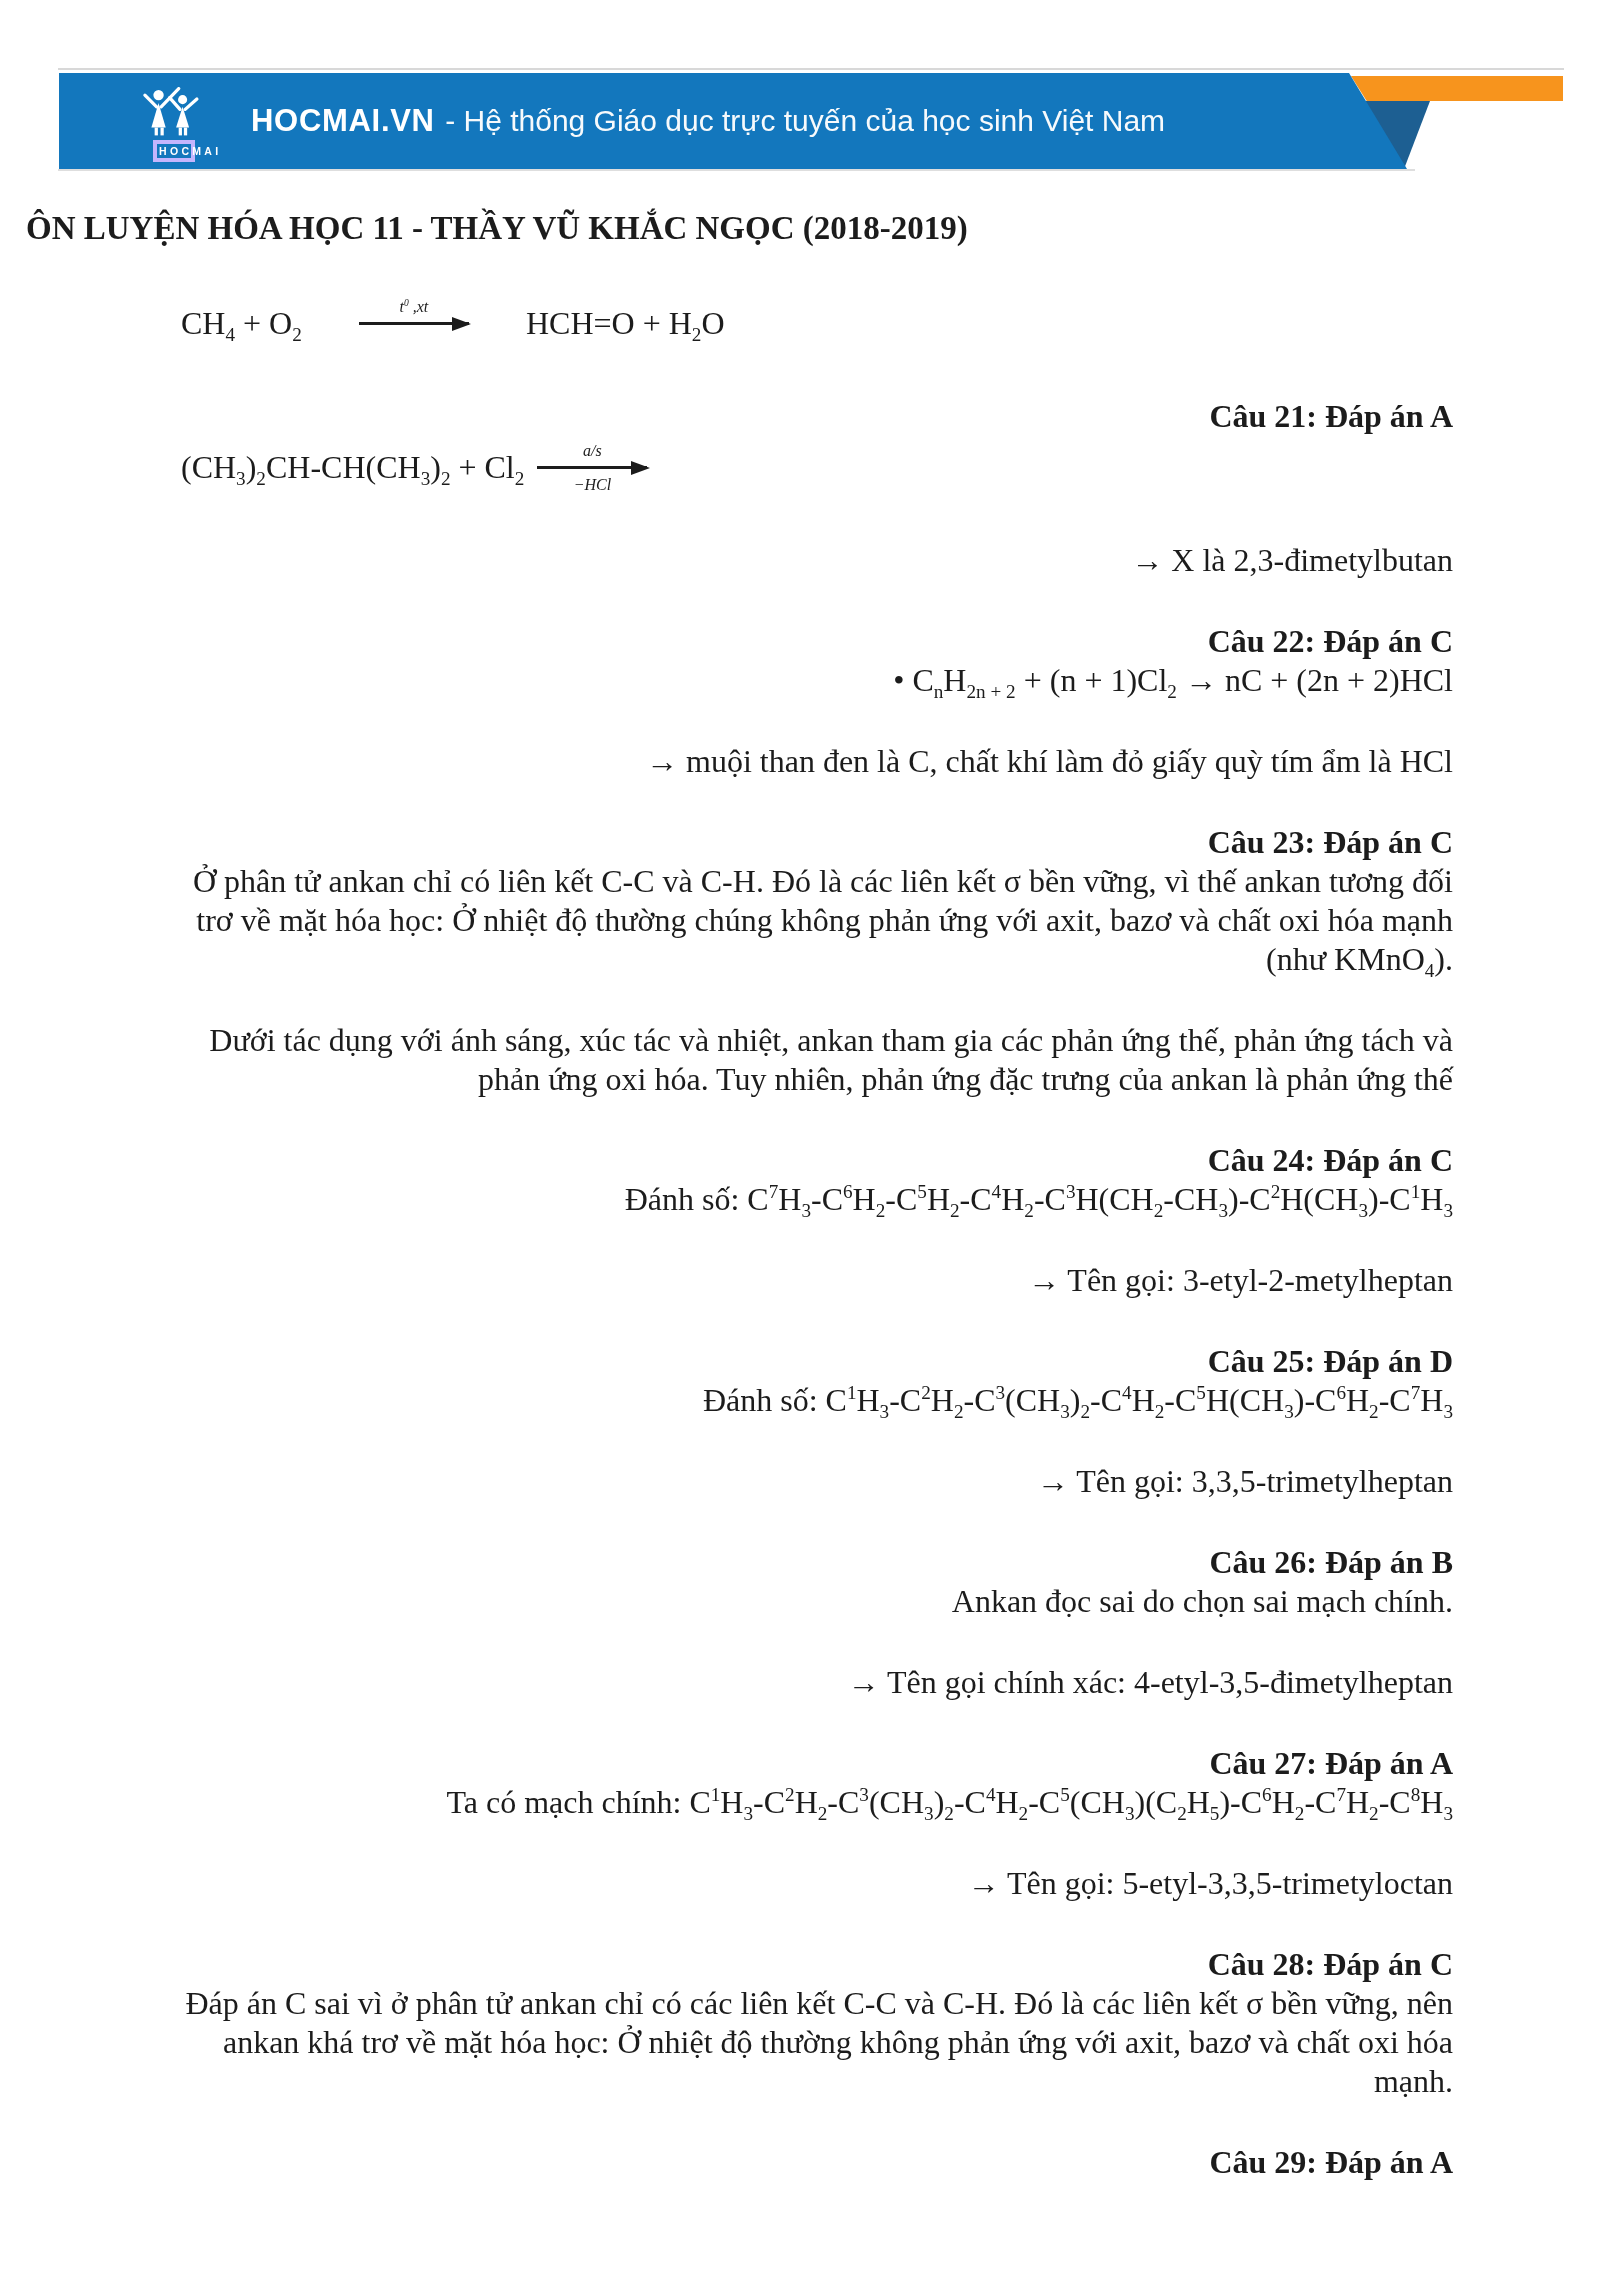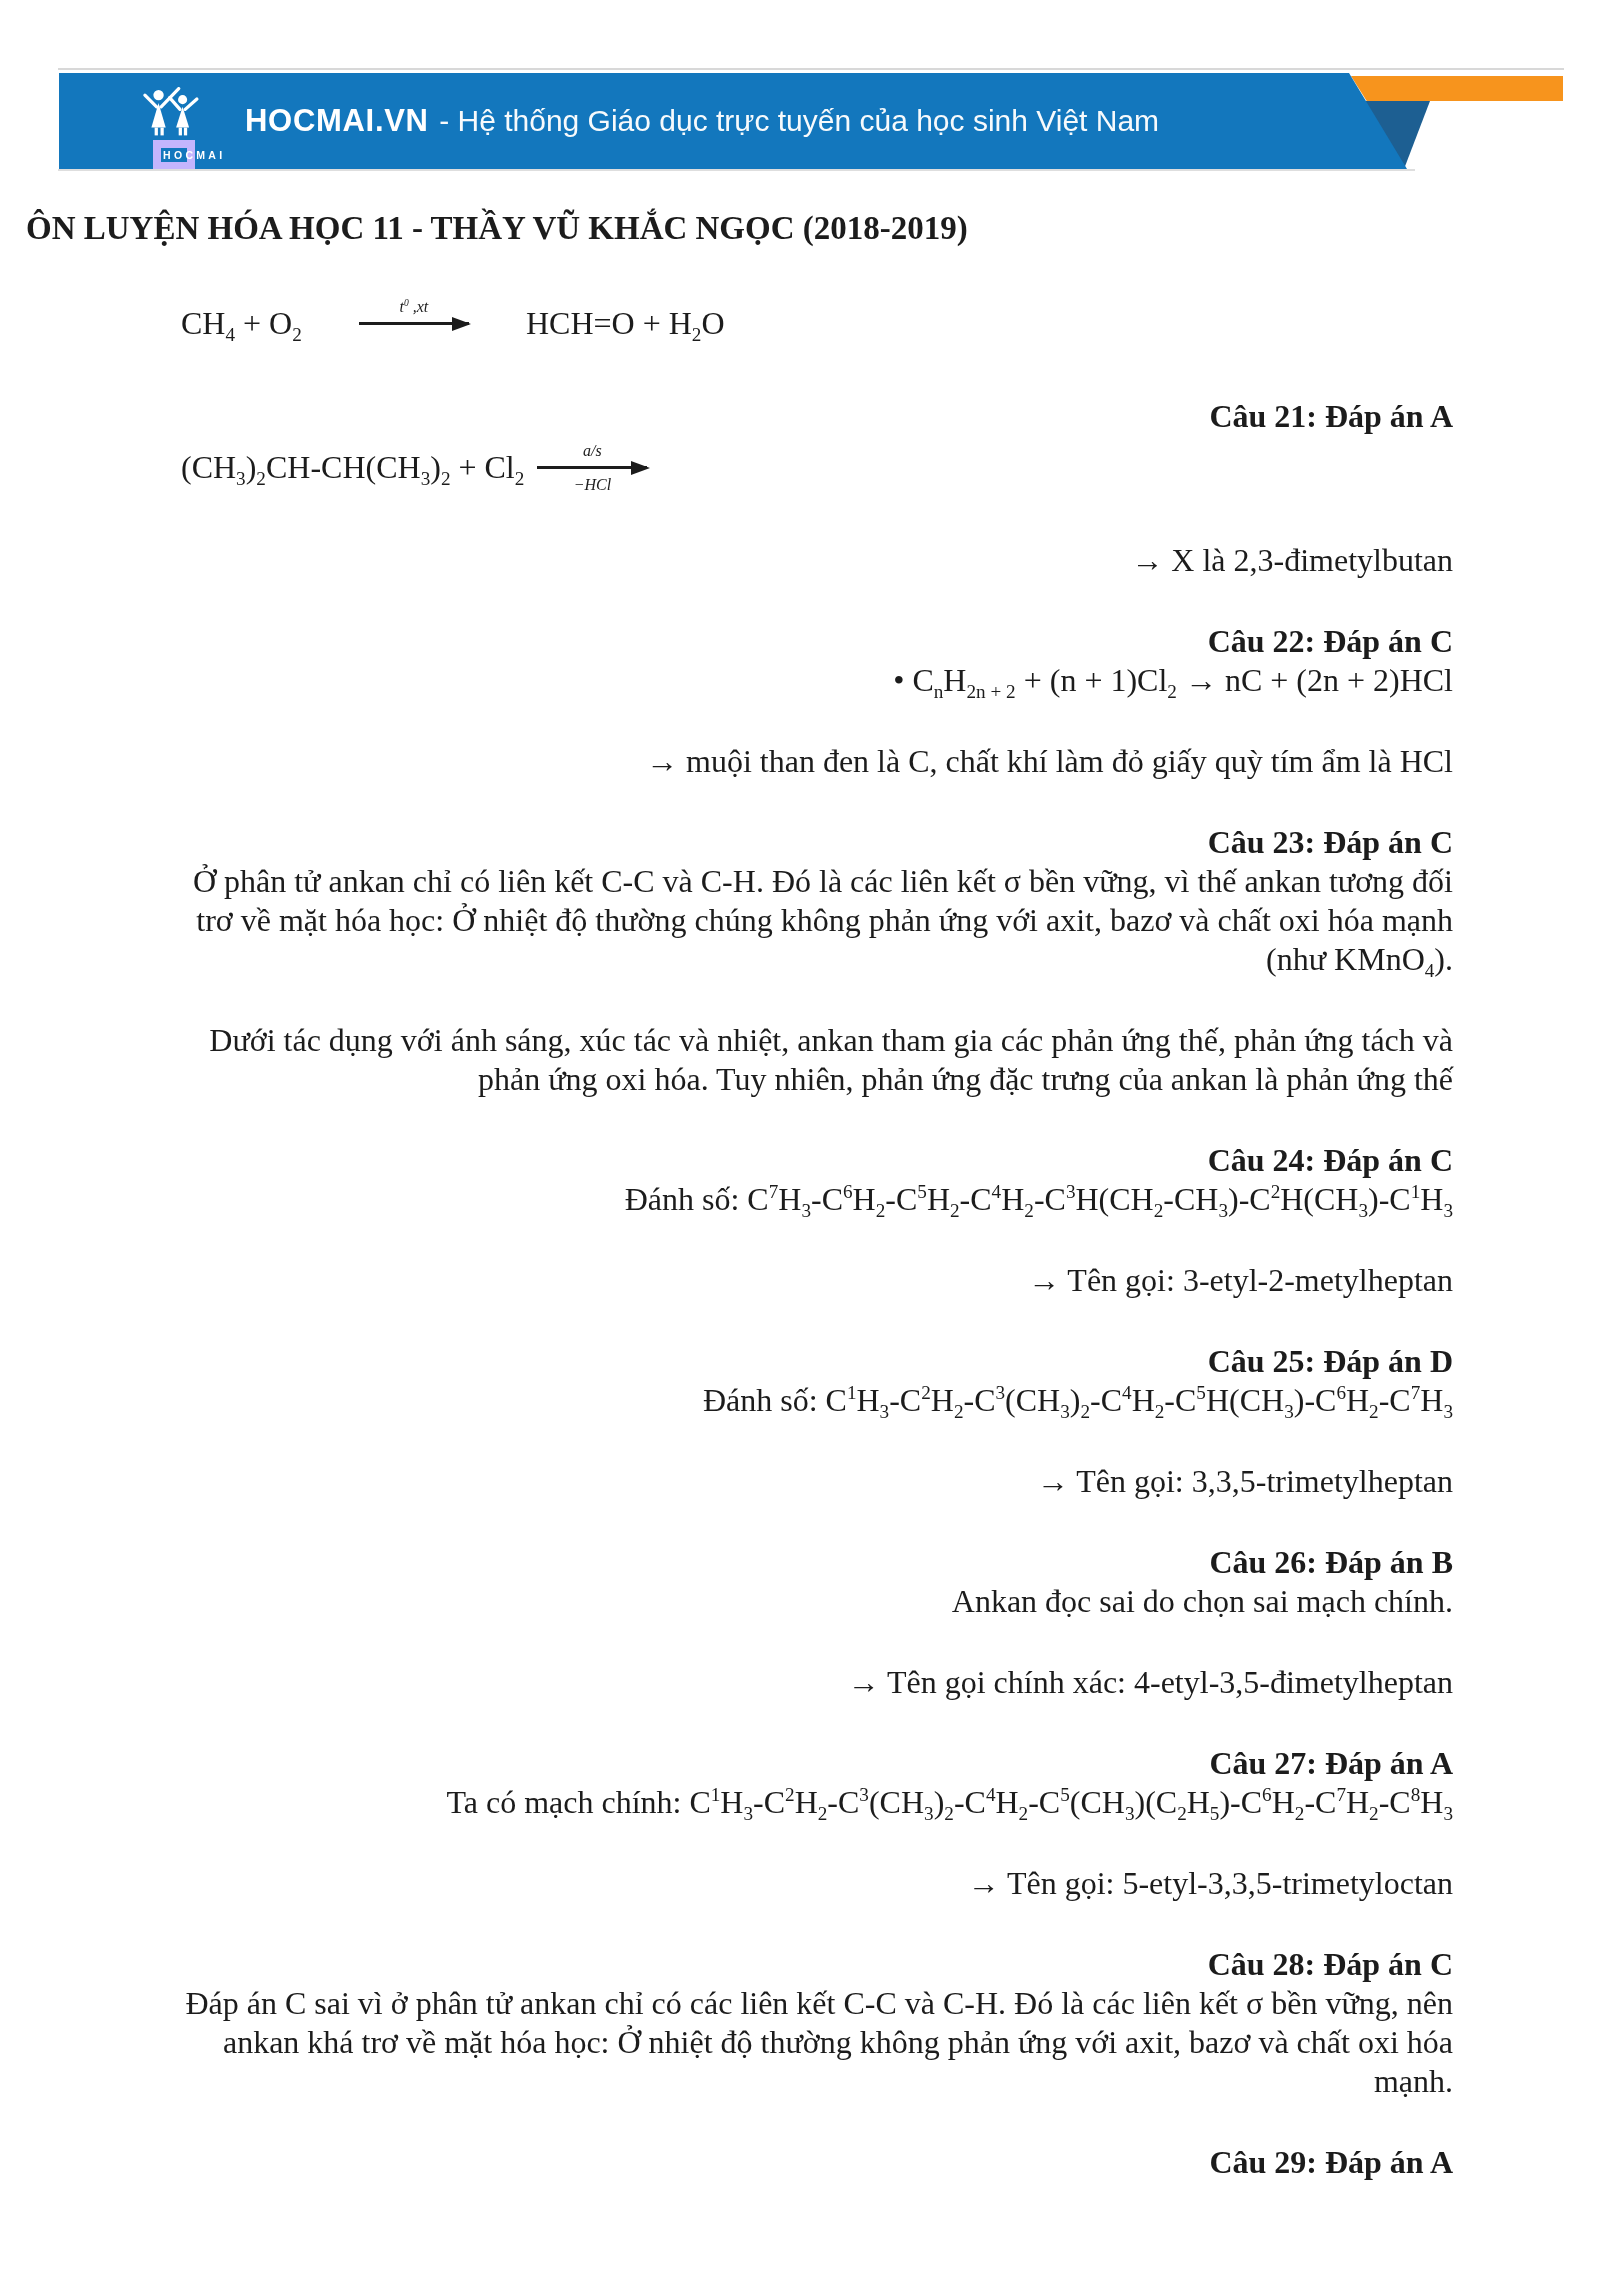--- a/index.html
+++ b/index.html
@@ -31,26 +31,26 @@
     clip-path:polygon(0 0,100% 0,60% 100%);
   }
   .banner{
     position:absolute;left:59px;top:73px;width:1348px;height:96px;
     background:var(--banner_blue);
     clip-path:polygon(0 0,calc(100% - 58px) 0,100% 100%,0 100%);
   }
   .logo{position:absolute;left:77px;top:14.4px;width:75px;text-align:center;}
   .logo svg{display:block;margin:0 auto;width:65px;height:50px;}
   .logo-box{
-    margin:2.6px auto 0;width:42px;border:8px solid #c4b5fd;color:#fff;
+    margin:2.6px auto 0;width:42px;border:4px solid #c4b5fd;color:#fff;
     font-family:"Liberation Sans",sans-serif;font-weight:bold;
     font-size:10.5px;letter-spacing:3.3px;padding:1.3px 0 0.7px 2.6px;white-space:nowrap;
   }
   .brandline{
-    position:absolute;left:186px;top:0;height:100%;
+    position:absolute;left:192px;top:0;height:100%;
     display:flex;align-items:center;gap:10.5px;white-space:nowrap;
     font-family:"Liberation Sans",sans-serif;color:#ffffff;
   }
   .brand{font-weight:bold;font-size:31px;letter-spacing:0.7px;}
   .tagline{font-size:30px;font-weight:400;opacity:.97;}
 
   
   .title{
     margin:30px 26px 0;text-align:left;
     font-size:33px;font-weight:bold;line-height:41px;

